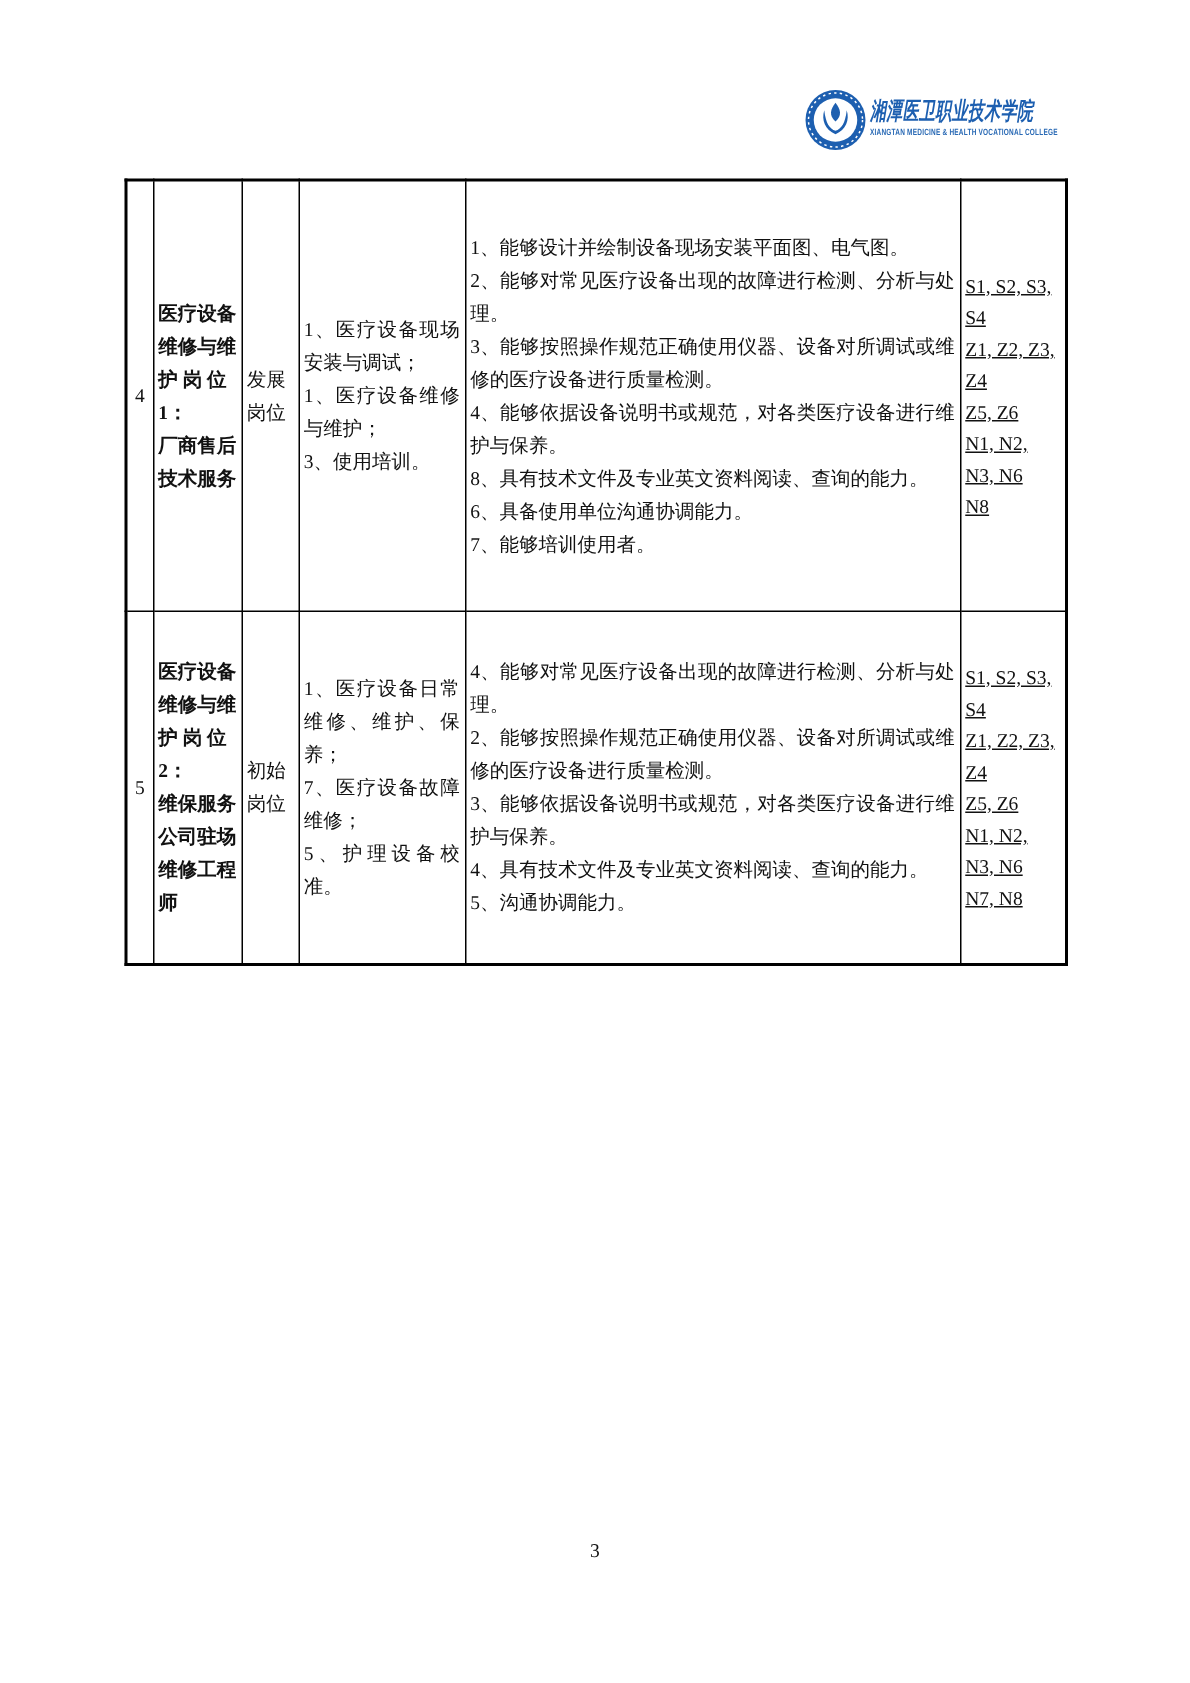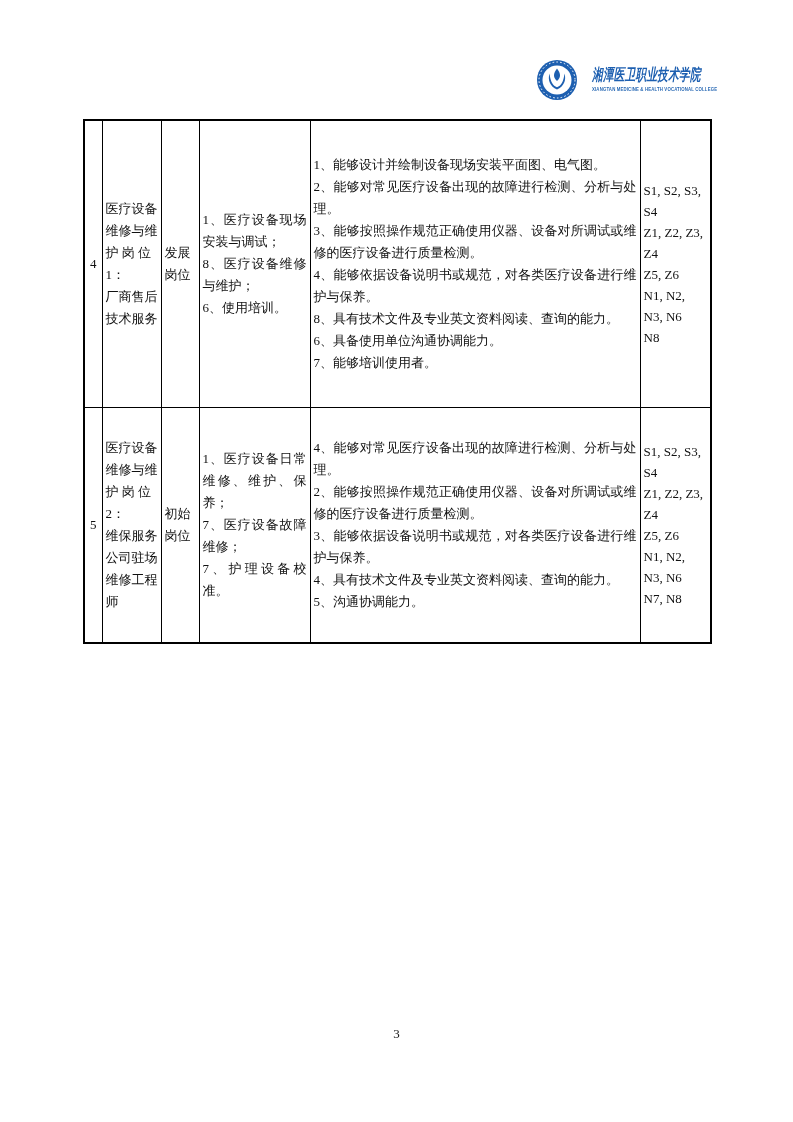--- a/index.html
+++ b/index.html
@@ -9,21 +9,21 @@
     font-family: "Liberation Serif", "DejaVu Serif", serif;
     color: #111111;
     position: relative;
     overflow: hidden;
   }
   .page { position: absolute; inset: 0; background: #ffffff; }
 
   
   .logo {
     position: absolute; left: 536px; top: 59px;
-    display: flex; align-items: flex-start; gap: 14px;
+    display: flex; align-items: flex-start; gap: 2px;
   }
   .emblem { width: 42px; height: 42px; display: block; }
   .logo-text { padding-top: 7px; }
   .logo-zh {
     font-size: 16px; font-weight: bold; font-style: italic;
     color: #1d5fb0; white-space: nowrap; letter-spacing: 0.5px;
     transform: scaleX(0.66); transform-origin: left top;
     line-height: 18px;
   }
   .logo-en {
@@ -44,28 +44,28 @@
   table.jobs td {
     border: 1px solid #000;
     vertical-align: middle;
     padding: 2px 3px;
     overflow: hidden;
   }
   tr.row-a { height: 287px; }
   tr.row-b { height: 236px; }
 
   td.c-idx  { text-align: center; padding: 2px 1px; }
-  td.c-pos  { padding: 2px 2px; }
+  td.c-pos  { padding: 2px 2px; font-weight: bold; }
   td.c-pos  .line { white-space: pre; }
   td.c-type { padding: 2px 2px; margin-left: 39px; }
   td.c-duty { padding: 2px 3px; margin-top: 16px; }
   td.c-duty .para { text-align: justify; }
   td.c-abil { padding: 2px 4px; }
   td.c-abil .para { text-align: justify; }
-  td.c-code { padding: 2px 2px; vertical-align: middle; line-height: 21px; }
+  td.c-code { padding: 2px 2px; vertical-align: middle; line-height: 21px; text-decoration: underline; }
 
   
   .page-number {
     position: absolute; top: 1026px; left: 0; width: 100%;
     text-align: center; font-size: 13px; color: #111;
   }
 </style>
 </head>
 <body>
 
@@ -104,22 +104,22 @@
             <div class="line">1：</div>
             <div class="line">厂商售后</div>
             <div class="line">技术服务</div>
           </td>
         <td class="c-type">
             <div class="line">发展</div>
             <div class="line">岗位</div>
           </td>
         <td class="c-duty">
             <div class="para">1、医疗设备现场安装与调试；</div>
-            <div class="para">8、医疗设备维修与维护；</div>
-            <div class="para">6、使用培训。</div>
+            <div class="para">1、医疗设备维修与维护；</div>
+            <div class="para">3、使用培训。</div>
           </td>
         <td class="c-abil">
             <div class="para">1、能够设计并绘制设备现场安装平面图、电气图。</div>
             <div class="para">2、能够对常见医疗设备出现的故障进行检测、分析与处理。</div>
             <div class="para">3、能够按照操作规范正确使用仪器、设备对所调试或维修的医疗设备进行质量检测。</div>
             <div class="para">4、能够依据设备说明书或规范，对各类医疗设备进行维护与保养。</div>
             <div class="para">8、具有技术文件及专业英文资料阅读、查询的能力。</div>
             <div class="para">6、具备使用单位沟通协调能力。</div>
             <div class="para">7、能够培训使用者。</div>
           </td>
@@ -143,21 +143,21 @@
             <div class="line">维修工程</div>
             <div class="line">师</div>
           </td>
         <td class="c-type">
             <div class="line">初始</div>
             <div class="line">岗位</div>
           </td>
         <td class="c-duty">
             <div class="para">1、医疗设备日常维修、维护、保养；</div>
             <div class="para">7、医疗设备故障维修；</div>
-            <div class="para">7、护理设备校准。</div>
+            <div class="para">5、护理设备校准。</div>
           </td>
         <td class="c-abil">
             <div class="para">4、能够对常见医疗设备出现的故障进行检测、分析与处理。</div>
             <div class="para">2、能够按照操作规范正确使用仪器、设备对所调试或维修的医疗设备进行质量检测。</div>
             <div class="para">3、能够依据设备说明书或规范，对各类医疗设备进行维护与保养。</div>
             <div class="para">4、具有技术文件及专业英文资料阅读、查询的能力。</div>
             <div class="para">5、沟通协调能力。</div>
           </td>
         <td class="c-code">
             <div class="code">S1, S2, S3, S4</div>

